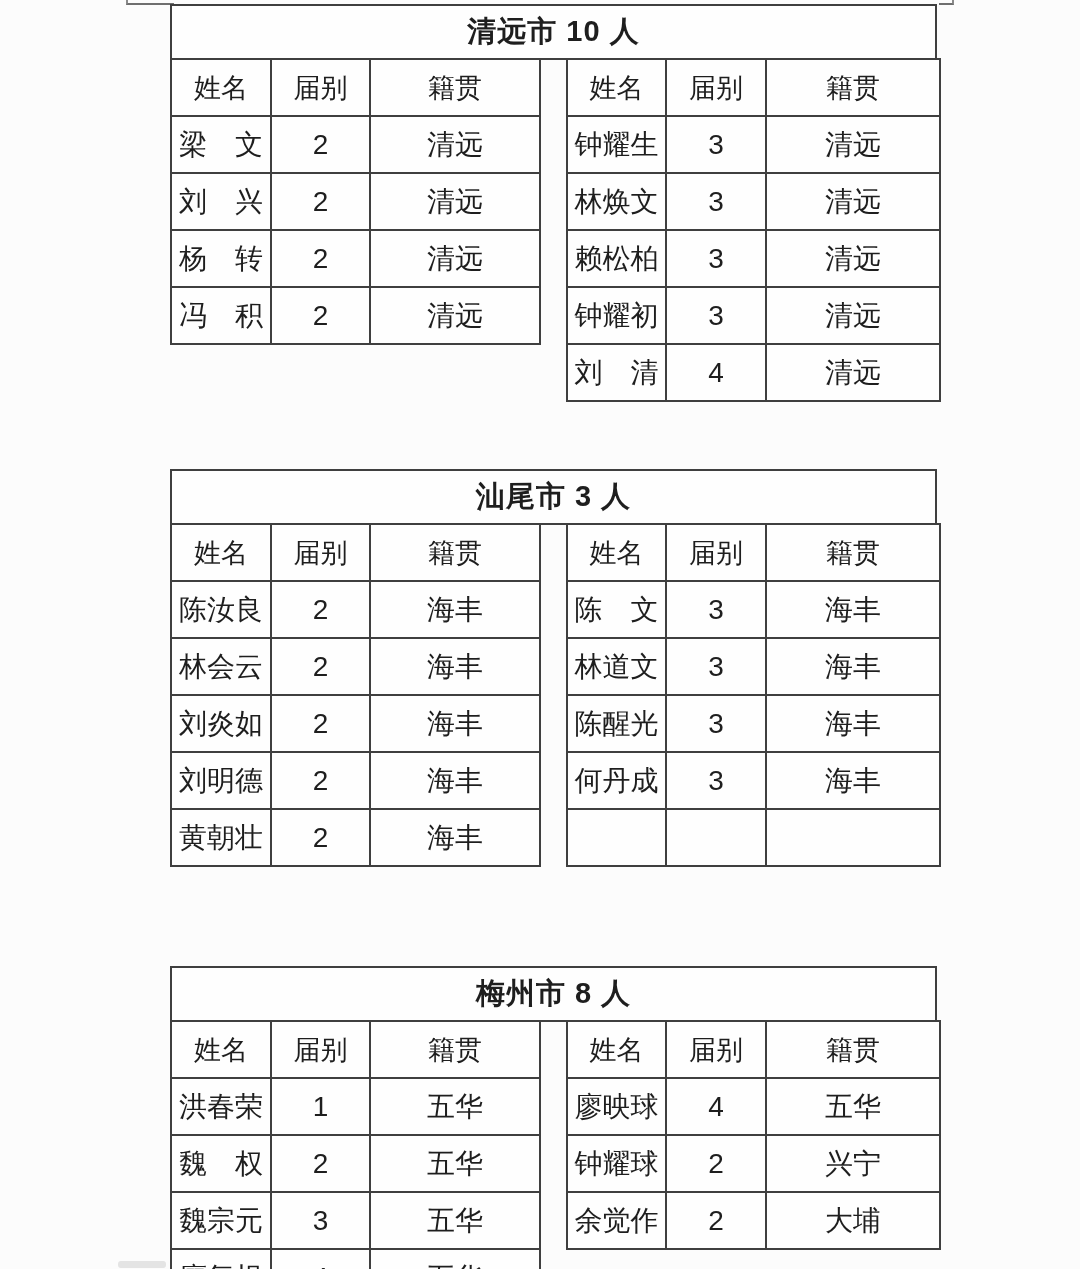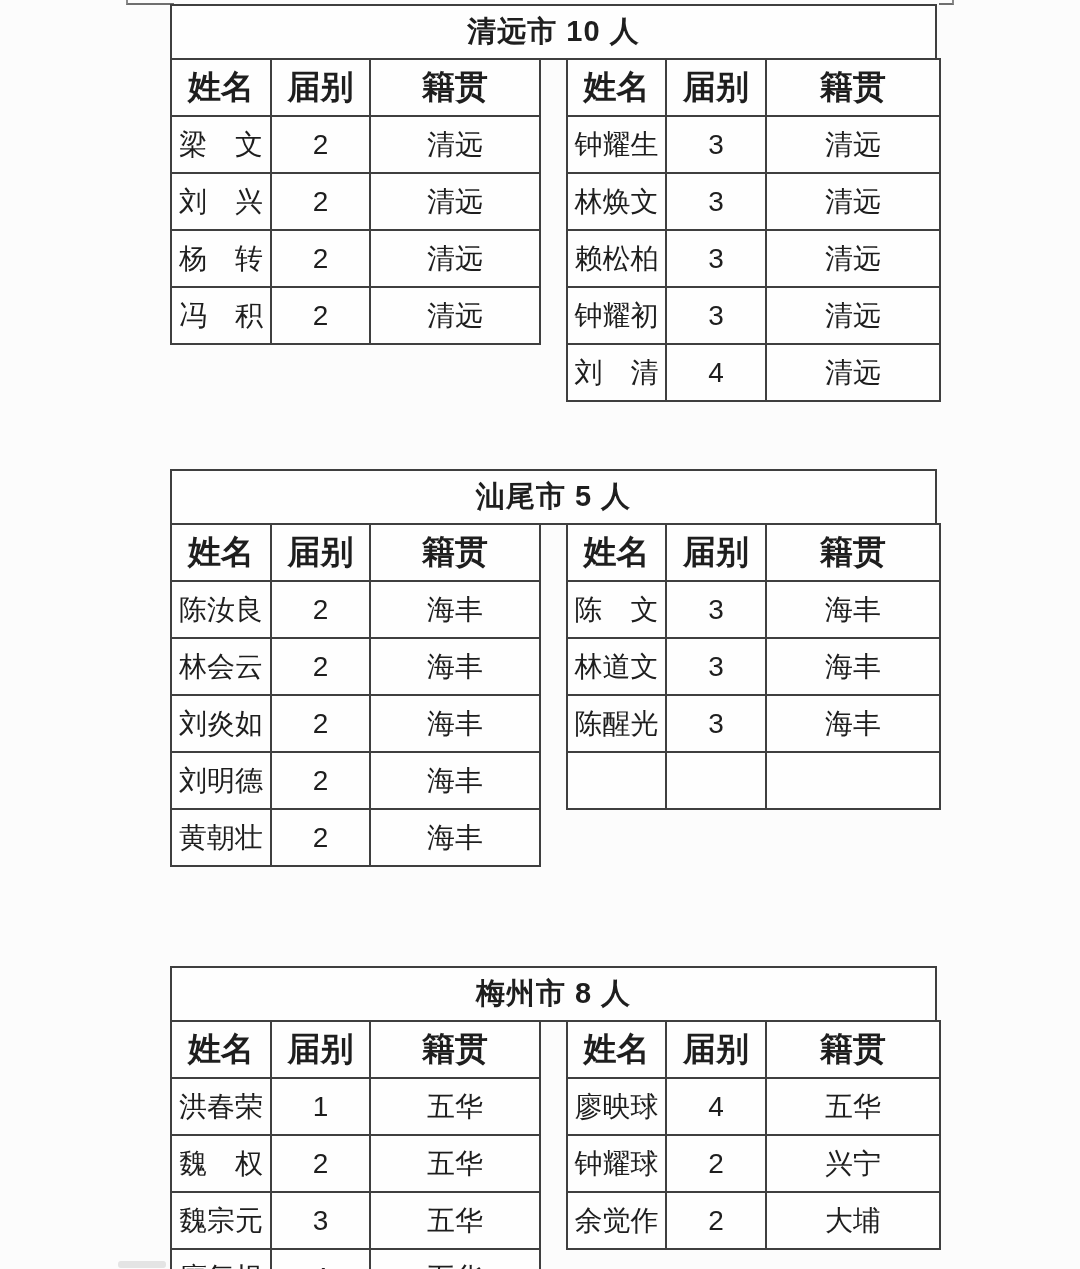--- a/index.html
+++ b/index.html
@@ -49,21 +49,21 @@
   table.right-sub col.c-origin{width:174px;}
   th,td{
     border:2px solid var(--border);
     height:55px;
     padding:0 2px;
     text-align:center;vertical-align:middle;
     font-size:28px;
     white-space:nowrap;overflow:hidden;
     background:var(--cell-bg);
   }
-  th{font-weight:bold;font-size:33px;}
+  th{font-weight:normal;font-size:27px;}
   td{font-weight:400;}
 
   
   .frag-top-left{
     position:absolute;left:126px;top:0;width:46px;height:3px;
     border-bottom:2px solid #6f6f6f;border-left:2px solid #8a8a8a;
   }
   .frag-top-right{
     position:absolute;left:939px;top:0;width:13px;height:3px;
     border-bottom:2px solid #6f6f6f;border-right:2px solid #8a8a8a;
@@ -159,21 +159,21 @@
               <td>刘　清</td>
               <td>4</td>
               <td>清远</td>
             </tr>
           </tbody>
       </table>
     </div>
   </section>
 
   <section class="city-table" id="table-2">
-    <div class="title-row">汕尾市 5 人</div>
+    <div class="title-row">汕尾市 3 人</div>
     <div class="subtables">
       <table class="subtable left-sub">
         <colgroup>
             <col class="c-name">
             <col class="c-session">
             <col class="c-origin">
           </colgroup>
         <thead>
           <tr>
             <th>姓名</th>
@@ -229,20 +229,25 @@
               <td>3</td>
               <td>海丰</td>
             </tr>
             <tr>
               <td>林道文</td>
               <td>3</td>
               <td>海丰</td>
             </tr>
             <tr>
               <td>陈醒光</td>
+              <td>3</td>
+              <td>海丰</td>
+            </tr>
+            <tr>
+              <td>何丹成</td>
               <td>3</td>
               <td>海丰</td>
             </tr>
             <tr>
               <td></td>
               <td></td>
               <td></td>
             </tr>
           </tbody>
       </table>

